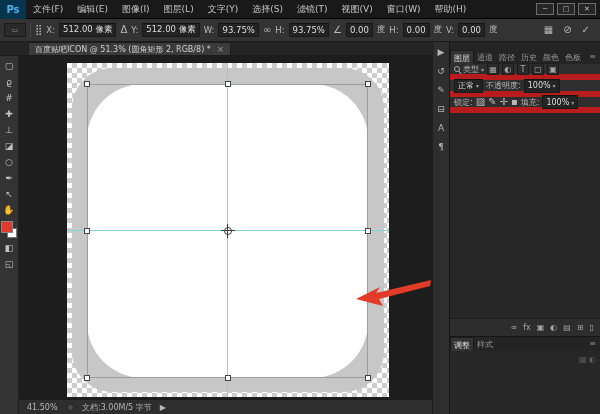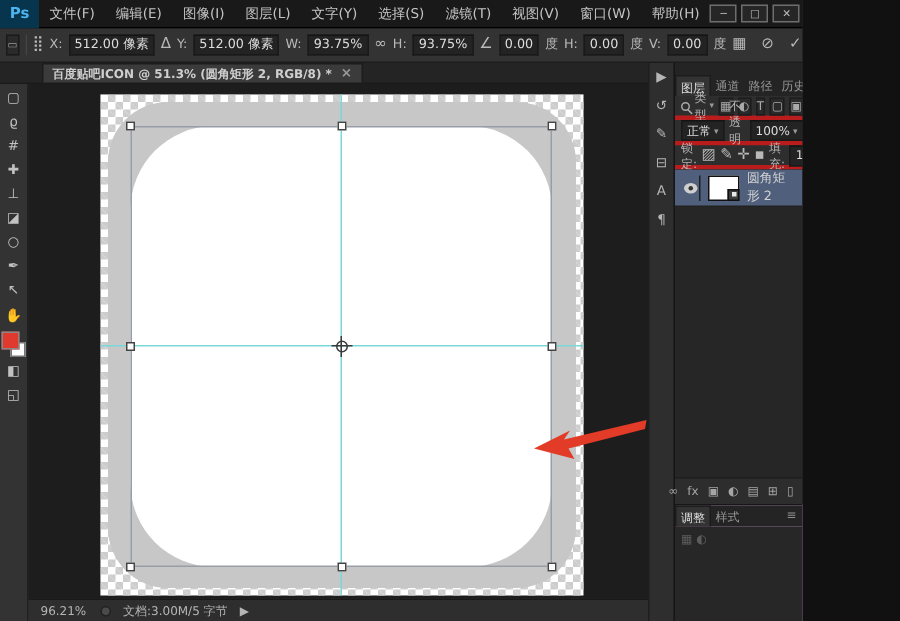--- a/index.html
+++ b/index.html
@@ -1,16 +1,16 @@
 <!DOCTYPE html>
 <html><head>
 <meta charset="utf-8">
 <style>
   html,body{margin:0;padding:0;background:#111;}
-  .app{position:relative;width:535px;height:414px;background:#2c2c2c;overflow:hidden;
+  .app{position:relative;width:600px;height:414px;background:#2c2c2c;overflow:hidden;
        font-family:"DejaVu Sans","Liberation Sans",sans-serif;color:#c8c8c8;
        -webkit-font-smoothing:antialiased;}
   .app *{box-sizing:border-box;}
 
   
   .menubar{position:absolute;left:0;top:0;right:0;height:19px;background:#191919;
            display:flex;align-items:center;border-bottom:1px solid #000;}
   .pslogo{width:26px;height:19px;background:#07354e;color:#4db3ef;font-weight:bold;
           font-size:10px;display:flex;align-items:center;justify-content:center;flex:0 0 auto;}
   .menu-item{font-size:9px;padding:0 7px;white-space:nowrap;color:#c4c4c4;cursor:default;}
@@ -28,21 +28,21 @@
   .icon-btn{color:#b9b9b9;font-size:10px;line-height:14px;cursor:default;}
   .preset-box{width:22px;height:14px;background:#2a2a2a;border:1px solid #1a1a1a;
               display:flex;align-items:center;justify-content:center;font-size:7px;color:#999;}
   .opt-right{margin-left:auto;display:flex;gap:10px;padding-right:6px;align-items:center;}
 
   
   .tabbar{position:absolute;left:0;top:42px;width:432px;height:14px;background:#242424;
           border-bottom:1px solid #1a1a1a;display:flex;align-items:stretch;}
   .doctab{margin-left:28px;background:#3b3b3b;border:1px solid #1c1c1c;border-bottom:none;
           display:flex;align-items:center;gap:6px;padding:0 6px;font-size:8px;color:#cfcfcf;
-          white-space:nowrap;font-weight:bold;}
+          white-space:nowrap;}
   .doctab .close{color:#9a9a9a;font-size:9px;}
 
   
   .toolbar{position:absolute;left:0;top:56px;width:19px;bottom:0;background:#333;
            border-right:1px solid #202020;display:flex;flex-direction:column;align-items:center;
            padding-top:2px;}
   .tool{width:17px;height:16px;display:flex;align-items:center;justify-content:center;
         font-size:9px;color:#c2c2c2;}
   .swatches{position:relative;width:16px;height:17px;margin:3px 0 2px 0;}
   .sw-bg{position:absolute;right:0;bottom:0;width:10px;height:10px;border:1px solid #777;}
@@ -69,29 +69,29 @@
   .ref .lv{position:absolute;top:-2px;left:4px;height:14px;width:1px;background:#3a3a3a;}
   .annot{position:absolute;left:0;top:0;}
 
   
   .dock{position:absolute;left:432px;top:42px;width:17px;bottom:0;background:#2e2e2e;
         border-left:1px solid #1f1f1f;display:flex;flex-direction:column;align-items:center;
         padding-top:5px;gap:9px;font-size:9px;color:#b5b5b5;}
 
   
   .panels{position:absolute;left:449px;top:42px;right:0;bottom:0;background:#2b2b2b;
-          border-left:1px solid #161616;font-size:8px;}
+          border-left:1px solid #161616;font-size:8px;text-align:right;}
   .phead{position:absolute;left:0;right:0;top:0;height:8px;background:#242424;}
   .ptabs{position:absolute;left:0;right:0;top:8px;height:14px;background:#242424;
          display:flex;align-items:stretch;}
   .ptab{padding:2px 3px 0 3px;color:#969696;white-space:nowrap;}
   .ptab.active{background:#333;color:#ddd;border:1px solid #1c1c1c;border-bottom:none;}
   .ptab-menu{margin-left:auto;padding:2px 4px;color:#8f8f8f;}
   .prow{position:absolute;left:0;right:0;display:flex;align-items:center;gap:3px;
-        padding:0 4px;border-bottom:3px solid #b91c1c;background:#2e2e2e;color:#b5b5b5;}
+        padding:0 4px;border-bottom:6px solid #b91c1c;background:#2e2e2e;color:#b5b5b5;}
   .row-filter{top:22px;height:16px;}
   .row-blend{top:38px;height:17px;}
   .row-lock{top:55px;height:16px;}
   .mag{width:6px;height:6px;border:1px solid #a9a9a9;border-radius:50%;position:relative;flex:0 0 auto;}
   .mag i{position:absolute;right:-3px;bottom:-2px;width:4px;height:1px;background:#a9a9a9;
          transform:rotate(45deg);}
   .mini-ic{width:12px;height:12px;background:#2a2a2a;border:1px solid #1d1d1d;color:#a9a9a9;
            font-size:8px;display:flex;align-items:center;justify-content:center;}
   .dd{display:flex;align-items:center;gap:2px;}
   .dd .caret{font-size:6px;color:#999;}
@@ -285,33 +285,20 @@
       <span class="icon-btn">✛</span>
       <span class="icon-btn">▪</span>
       <span>填充:</span>
       <span class="field dd">
         <span>100%</span>
         <span class="caret">▾</span>
       </span>
     </div>
 
     <div class="list-bg">
-      <div class="layer-row sel">
-        <span class="eyebox">
-            <span class="eye">
-              <i></i>
-            </span>
-          </span>
-        <span class="thumb" style="background:#ffffff;">
-            <span class="badge">
-              <i></i>
-            </span>
-          </span>
-        <span>圆角矩形 2</span>
-      </div>
     </div>
 
     <div class="pfooter">
       <span>∞</span>
       <span>fx</span>
       <span>▣</span>
       <span>◐</span>
       <span>▤</span>
       <span>⊞</span>
       <span>▯</span>
@@ -323,19 +310,19 @@
         <span class="ptab">样式</span>
         <span class="ptab-menu">≡</span>
       </div>
       <div class="content">
         <span>▦ ◐</span>
       </div>
     </div>
   </div>
 
   <div class="statusbar">
-    <span class="zoomfield">96.21%</span>
+    <span class="zoomfield">41.50%</span>
     <span class="status-dot"></span>
     <span>文档:3.00M/5 字节</span>
     <span>▶</span>
   </div>
 
 </div>
 
 </body></html>

